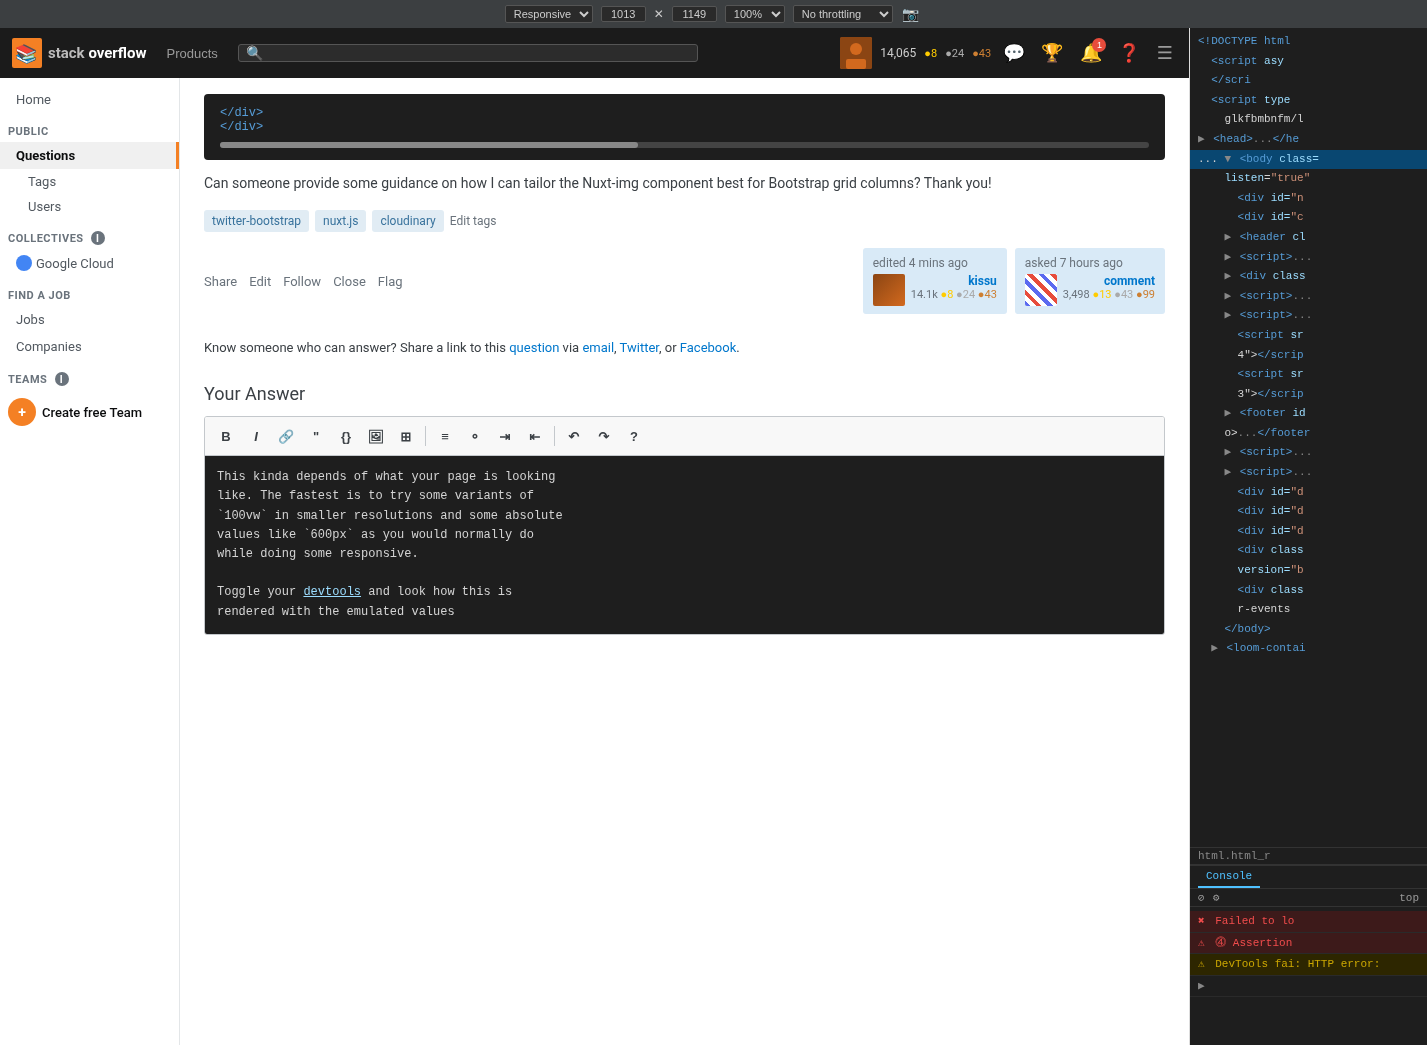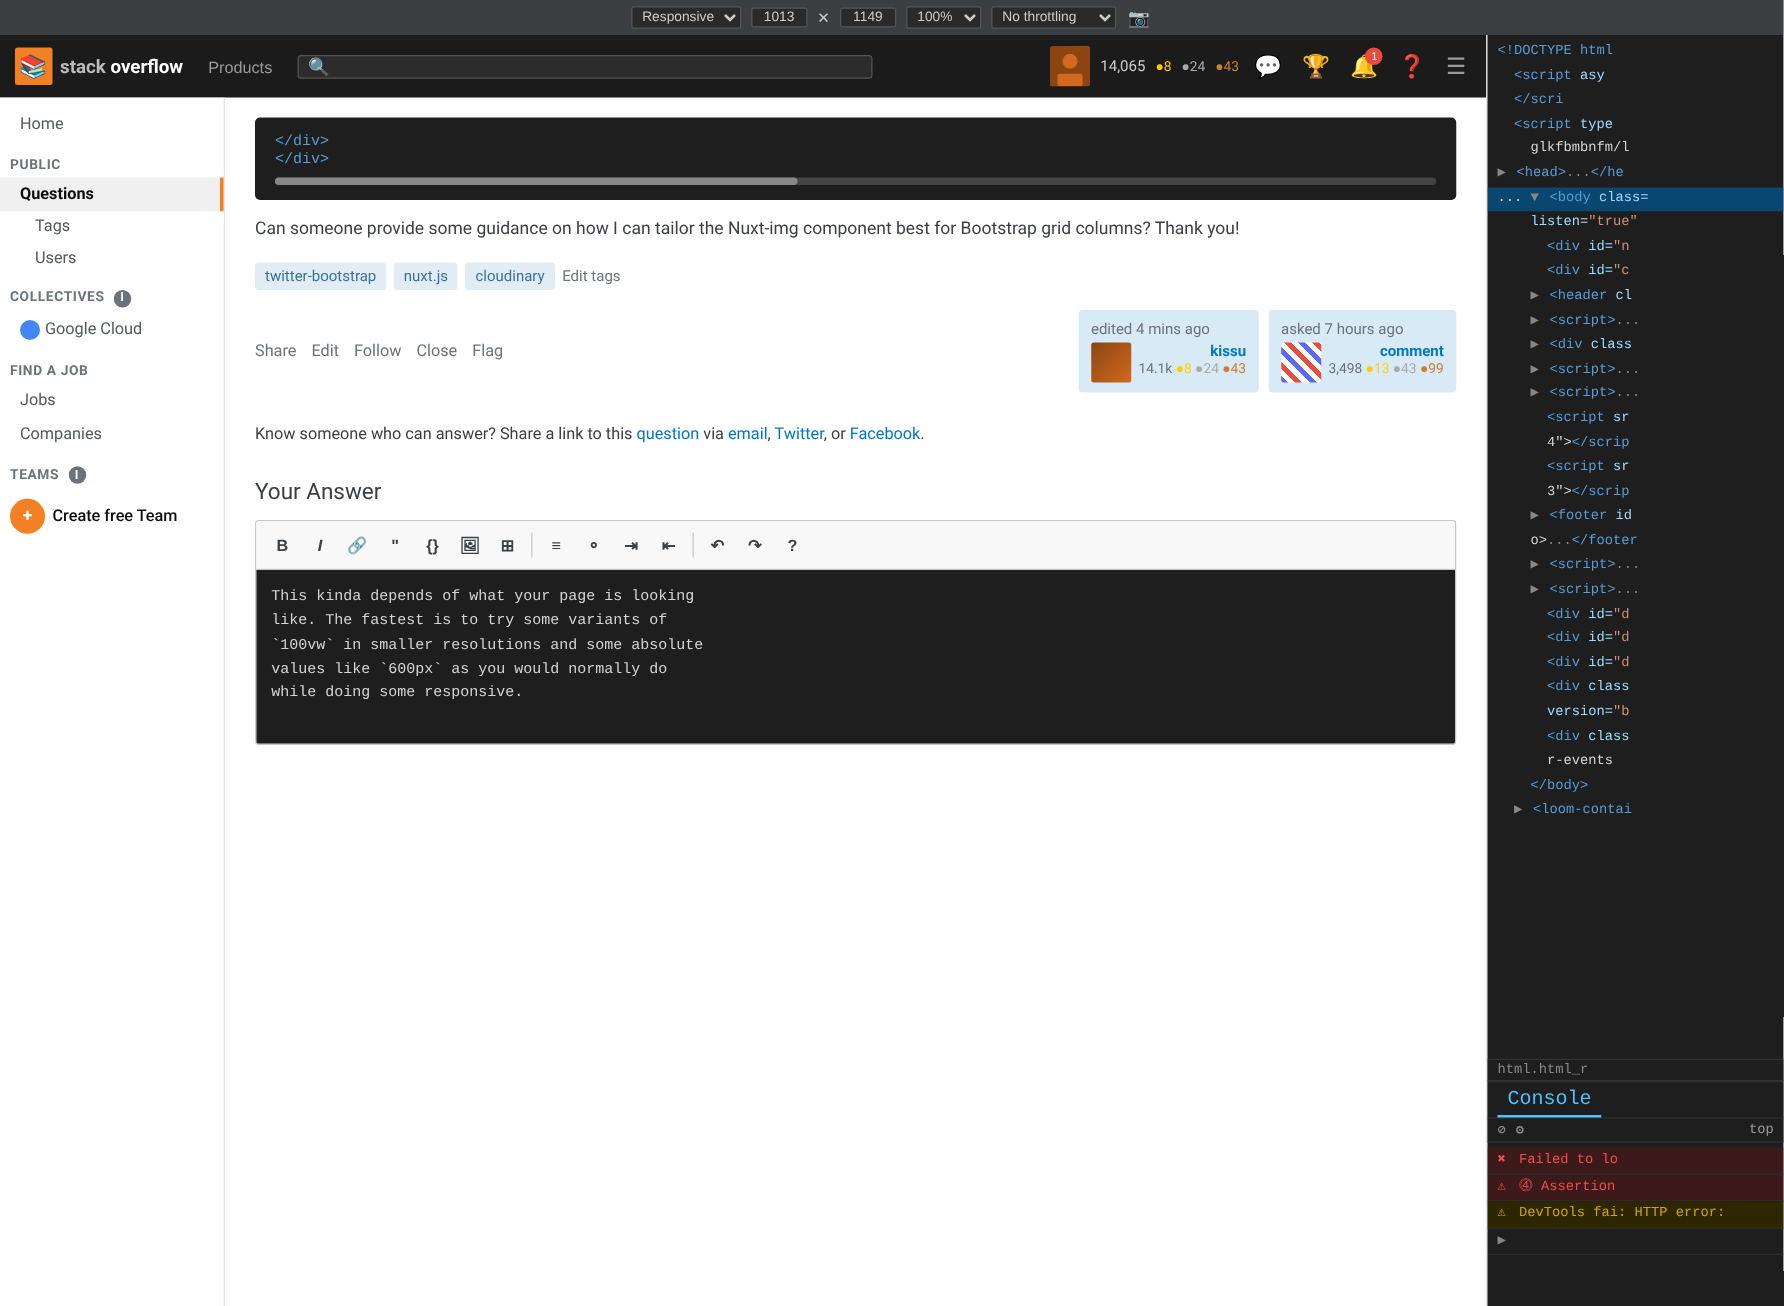--- a/index.html
+++ b/index.html
@@ -484,21 +484,21 @@
     }
     .devtools-console-tabs {
       display: flex;
       background: #1e1e1e;
       border-bottom: 1px solid #333;
       padding: 0 8px;
       gap: 4px;
     }
     .console-tab {
       padding: 4px 8px;
-      font-size: 16px;
+      font-size: 11px;
       color: #9a9a9a;
       cursor: pointer;
       border-bottom: 2px solid transparent;
     }
     .console-tab.active {
       color: #4fc1ff;
       border-bottom-color: #4fc1ff;
     }
     .console-toolbar {
       display: flex;
@@ -709,20 +709,22 @@
             <button class="toolbar-btn">↷</button>
             <button class="toolbar-btn">?</button>
           </div>
           <div class="editor-content">
             <div>This kinda depends of what your page is looking</div>
             <div>like. The fastest is to try some variants of</div>
             <div>`100vw` in smaller resolutions and some absolute</div>
             <div>values like `600px` as you would normally do</div>
             <div>while doing some responsive.</div>
             <div>&nbsp;</div>
+            <div>Toggle your <span style="text-decoration:underline;color:#9cdcfe">devtools</span> and look how this is</div>
+            <div>rendered with the emulated values</div>
           </div>
         </div>
 
       </div>
     </div>
   </div>
 
   <div class="devtools-panel">
     <div class="devtools-code">
       <div class="devtools-line"><span class="devtools-tag">&lt;!DOCTYPE html</span></div>

